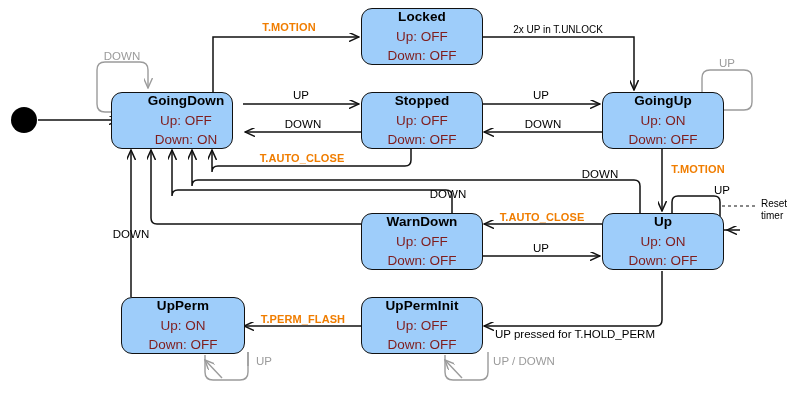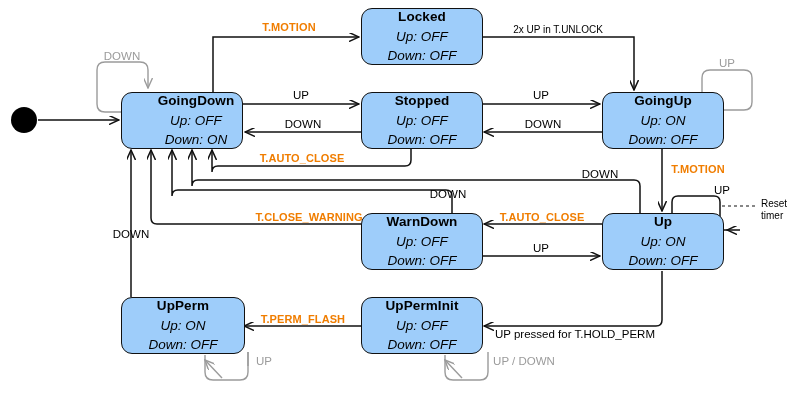--- a/index.html
+++ b/index.html
@@ -24,23 +24,22 @@
     line-height:1.16;
     z-index:5;
   }
   .state .nm{
     font-weight:bold;
     font-size:13.5px;
     color:#000000;
     letter-spacing:.1px;
   }
   .state .ln{
-    font-style:italic;
     font-size:13.5px;
-    color:#000000;
+    color:#7f1d1d;
   }
   .lbl{
     position:absolute;
     font-size:11.5px;
     color:#000000;
     white-space:nowrap;
     z-index:6;
   }
   .lbl.ev{ color:#f07d00; font-weight:bold; font-size:11px; letter-spacing:.1px;}
   .lbl.gray{ color:#9b9b9b; }
@@ -115,21 +114,21 @@
       <path d="M462,378 L445,360" marker-end="url(#ahg)"></path>
     </g>
 
     <g stroke="#111" stroke-width="1.2" fill="none" stroke-dasharray="3,3">
       <path d="M722,206 L755,206"></path>
     </g>
 
     <circle cx="24" cy="120" r="13" fill="#000000" stroke="none"></circle>
   </svg>
 
-  <div class="state" style="left:121px;top:92px;width:122px;height:57px;padding-left:28px;">
+  <div class="state" style="left:111px;top:92px;width:122px;height:57px;padding-left:28px;">
     <div class="nm">GoingDown</div>
     <div class="ln">Up: OFF</div>
     <div class="ln">Down: ON</div>
   </div>
 
   <div class="state" style="left:361px;top:8px;width:122px;height:57px;">
     <div class="nm">Locked</div>
     <div class="ln">Up: OFF</div>
     <div class="ln">Down: OFF</div>
   </div>
@@ -192,21 +191,20 @@
 
   <div class="lbl c" style="left:722px;top:184px;">UP</div>
 
   <div class="lbl small" style="left:761px;top:198px;">Reset</div>
   <div class="lbl small" style="left:761px;top:210px;">timer</div>
 
   <div class="lbl c" style="left:448px;top:188px;">DOWN</div>
 
   <div class="lbl c" style="left:600px;top:168px;">DOWN</div>
 
-  <div class="lbl ev c" style="left:309px;top:211px;">T.CLOSE_WARNING</div>
 
   <div class="lbl ev c" style="left:542px;top:211px;">T.AUTO_CLOSE</div>
 
   <div class="lbl c" style="left:541px;top:242px;">UP</div>
 
   <div class="lbl c" style="left:131px;top:228px;">DOWN</div>
 
   <div class="lbl ev c" style="left:303px;top:313px;">T.PERM_FLASH</div>
 
   <div class="lbl c" style="left:575px;top:328px;">UP pressed for T.HOLD_PERM</div>

